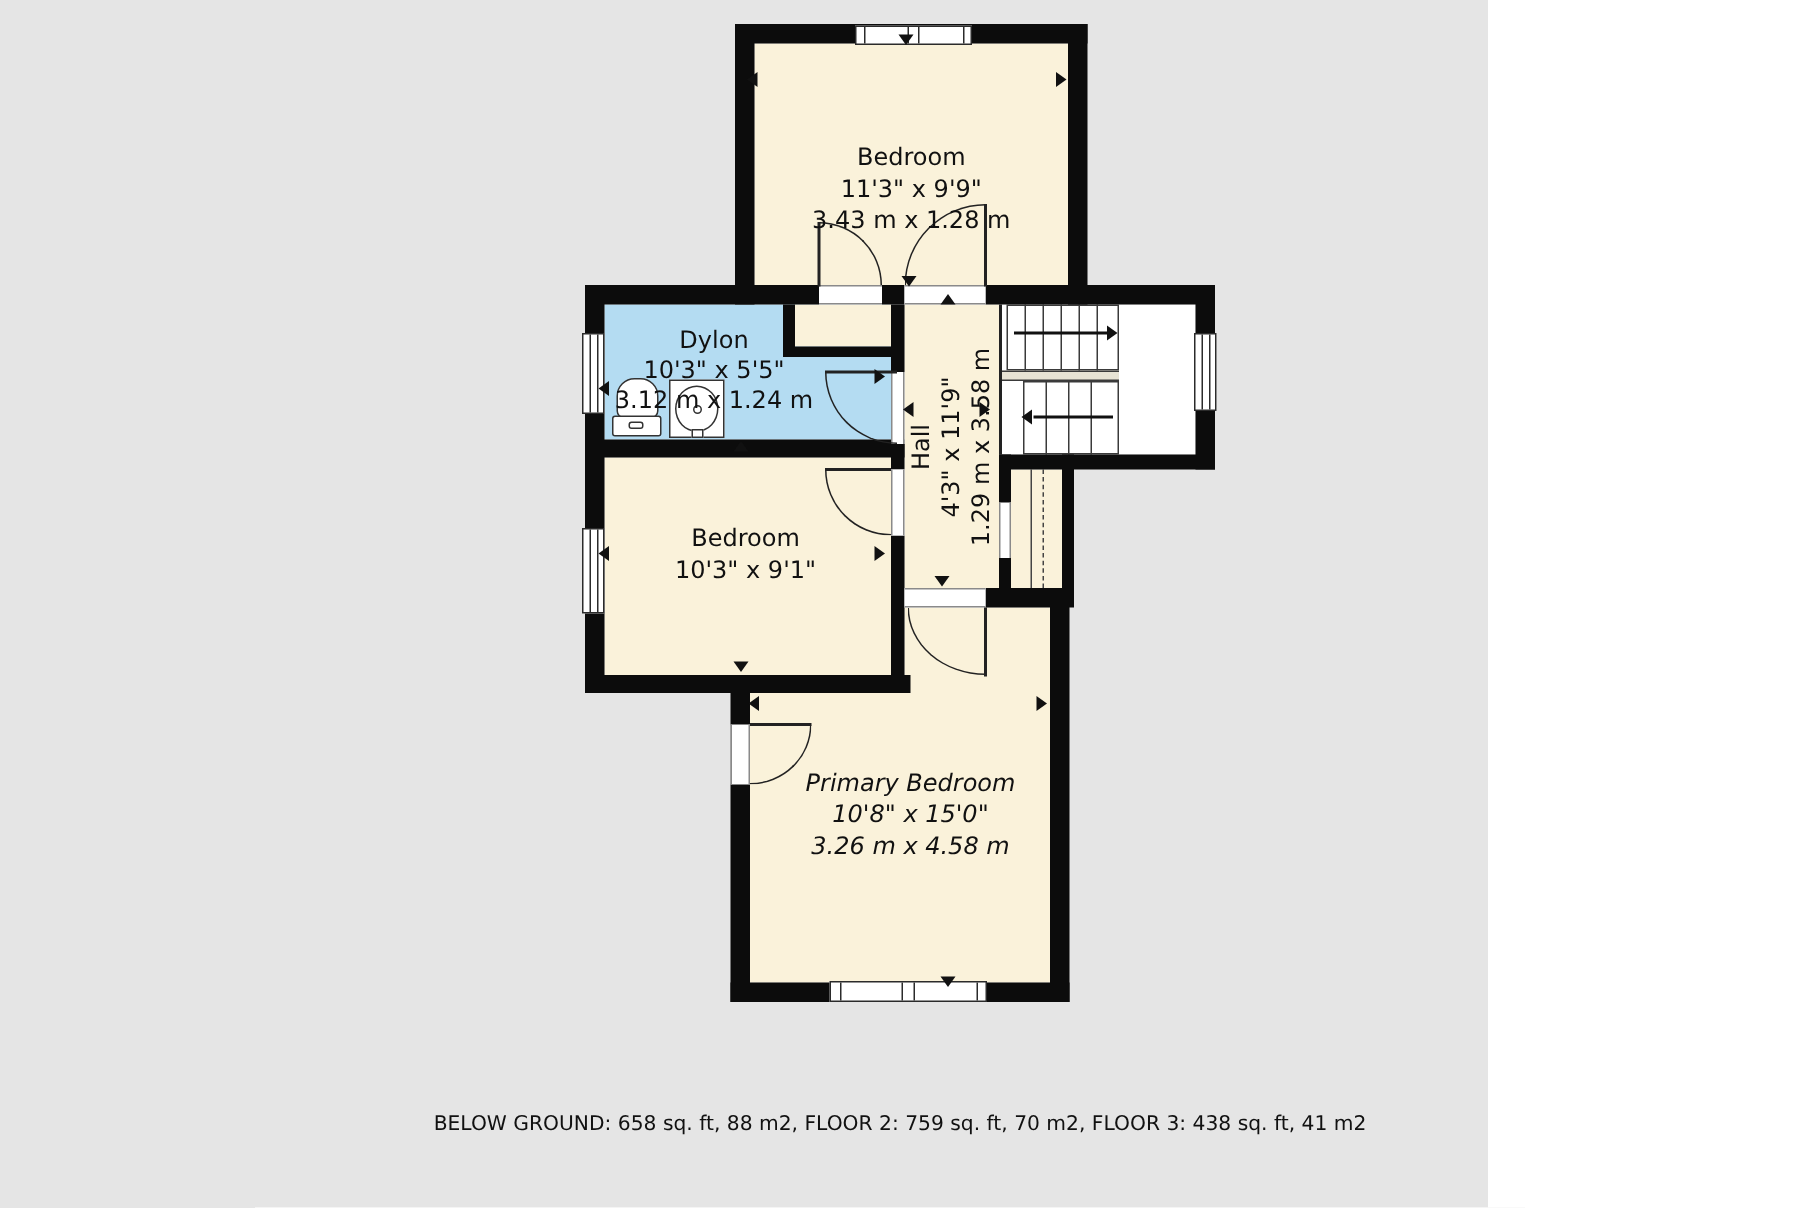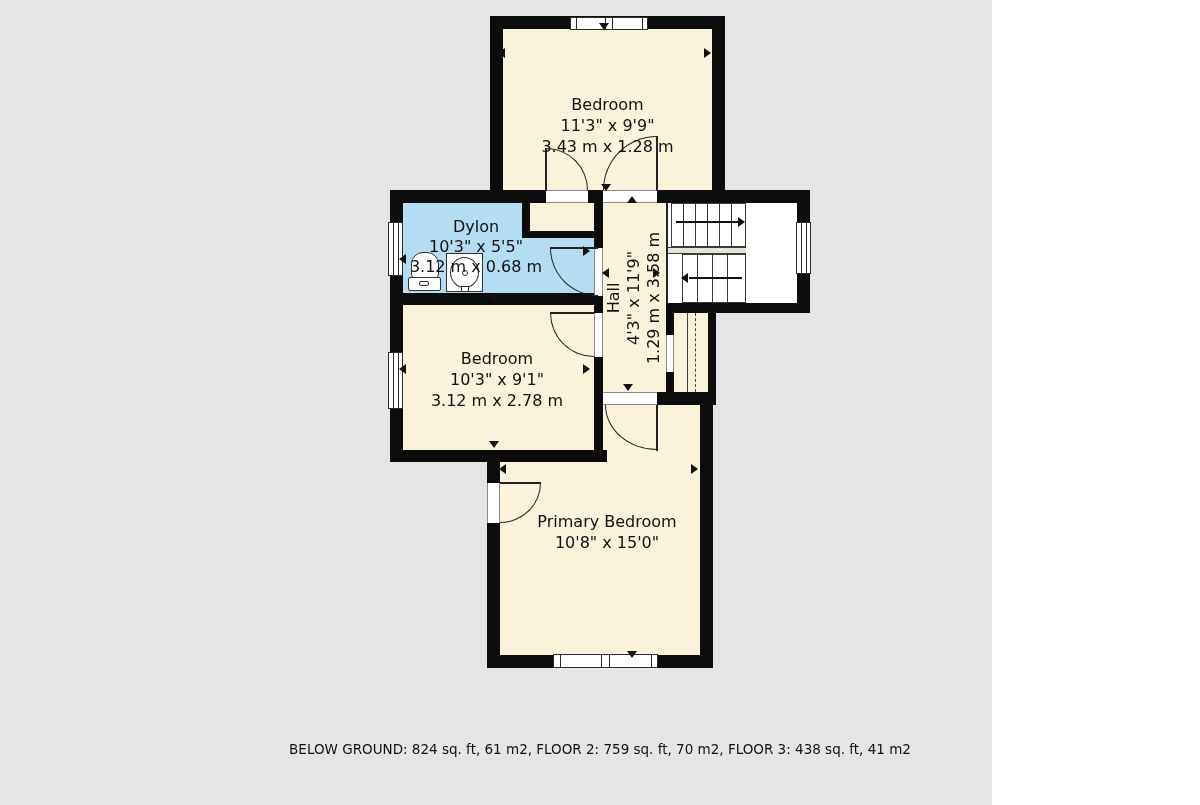--- a/index.html
+++ b/index.html
@@ -174,35 +174,35 @@
 
   <div class="label" style="left:503px;top:94px;width:209px;">
     <div>Bedroom</div>
     <div>11'3" x 9'9"</div>
     <div>3.43 m x 1.28 m</div>
   </div>
 
   <div class="label" style="left:396px;top:217px;width:160px;line-height:20px;">
     <div>Dylon</div>
     <div>10'3" x 5'5"</div>
-    <div>3.12 m x 0.68 m</div>
+    <div>3.12 m x 1.24 m</div>
   </div>
 
   <div class="label" style="left:397px;top:348px;width:200px;">
     <div>Bedroom</div>
     <div>10'3" x 9'1"</div>
-    <div>3.12 m x 2.78 m</div>
   </div>
 
   <div class="hall-label" style="left:634px;top:298px;">
     <div>Hall</div>
     <div>4'3" x 11'9"</div>
     <div>1.29 m x 3.58 m</div>
   </div>
 
-  <div class="label" style="left:500px;top:511px;width:214px;">
+  <div class="label" style="left:500px;top:511px;width:214px;font-style:italic;">
     <div>Primary Bedroom</div>
     <div>10'8" x 15'0"</div>
-  </div>
-
-  <div class="footer f2" style="top:741px;">BELOW GROUND: 824 sq. ft, 61 m2, FLOOR 2: 759 sq. ft, 70 m2, FLOOR 3: 438 sq. ft, 41 m2</div>
+    <div>3.26 m x 4.58 m</div>
+  </div>
+
+  <div class="footer f2" style="top:741px;">BELOW GROUND: 658 sq. ft, 88 m2, FLOOR 2: 759 sq. ft, 70 m2, FLOOR 3: 438 sq. ft, 41 m2</div>
 
 </div>
 
 </body></html>

